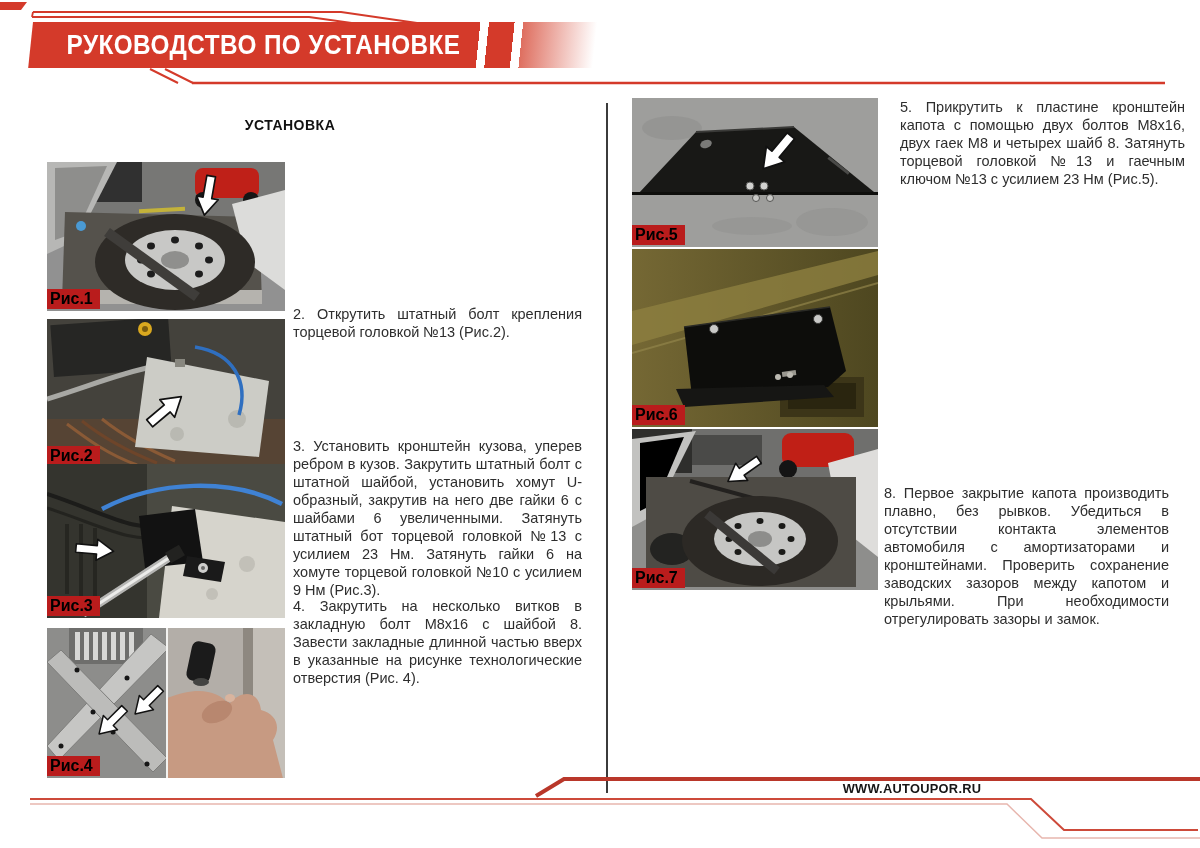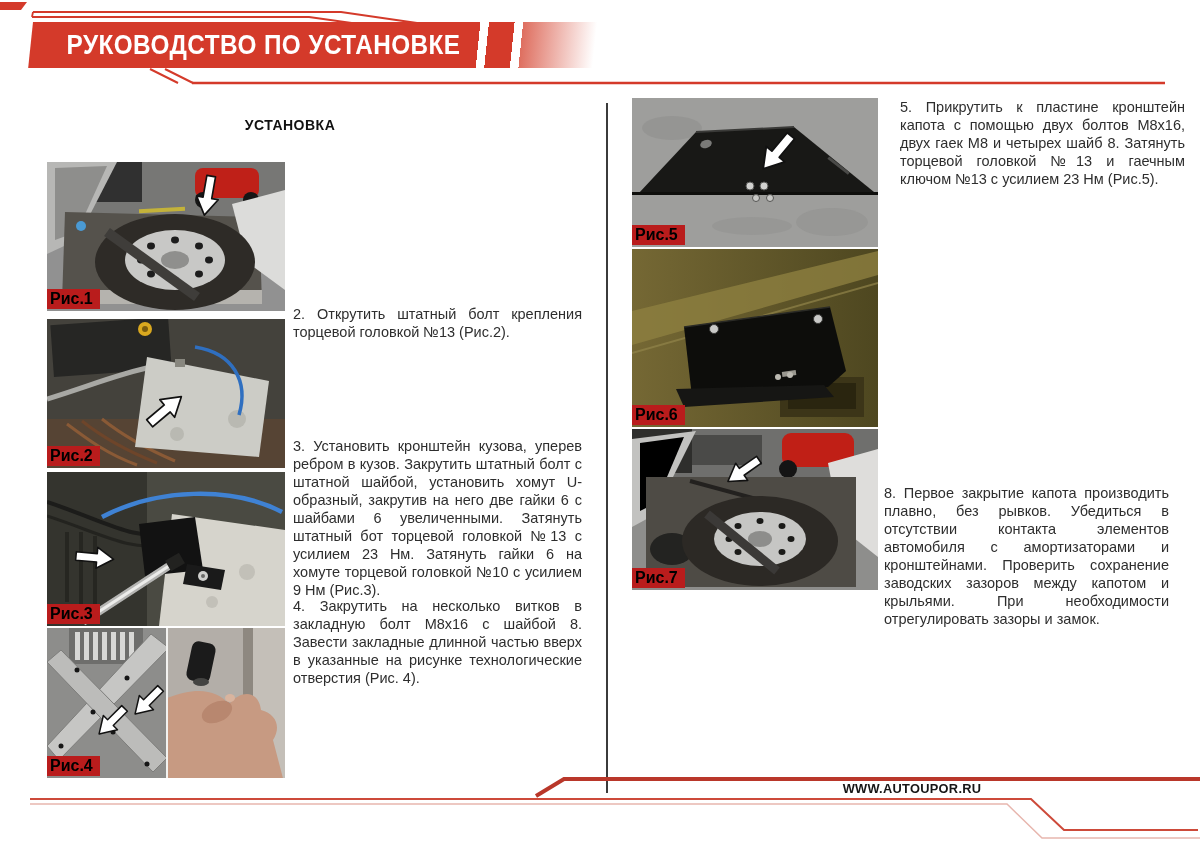--- a/index.html
+++ b/index.html
@@ -108,21 +108,21 @@
         <circle cx="130" cy="115" r="7" fill="#b9b9b2"></circle>
       <rect x="128" y="40" width="10" height="8" fill="#88877f"></rect>
       <path d="M148,28 C186,34 202,62 192,96" stroke="#2f6fc0" stroke-width="3.5" fill="none"></path>
       <g transform="translate(122,88) rotate(-130) scale(1.15)">
         <polygon points="-4,-22 4,-22 4,-2 10,-2 0,14 -10,-2 -4,-2" fill="#fff" stroke="#111" stroke-width="1.5" stroke-linejoin="round"></polygon>
       </g>
     </svg>
     <div class="fig-label">Рис.2</div>
   </div>
 
-  <div class="figure" style="left:47px;top:464px;width:238px;height:154px;margin-top:8px;">
+  <div class="figure" style="left:47px;top:464px;width:238px;height:154px;">
     <svg width="238" height="154" viewBox="0 0 238 154">
       <rect width="238" height="154" fill="#4a4a42"></rect>
       <rect width="100" height="154" fill="#34342e"></rect>
       <line x1="20" y1="60" x2="20" y2="130" stroke="#262621" stroke-width="4"></line>
       <line x1="34" y1="60" x2="34" y2="134" stroke="#262621" stroke-width="4"></line>
       <line x1="48" y1="64" x2="48" y2="138" stroke="#262621" stroke-width="4"></line>
       <path d="M0,30 C60,50 90,70 120,60" stroke="#1c1c1a" stroke-width="4" fill="none"></path>
       <path d="M0,44 C55,62 85,80 115,72" stroke="#23231f" stroke-width="3" fill="none"></path>
       <polygon points="125,42 238,58 238,154 112,154" fill="#d6d4cc"></polygon>
       <circle cx="200" cy="100" r="8" fill="#c2c0b8"></circle>

